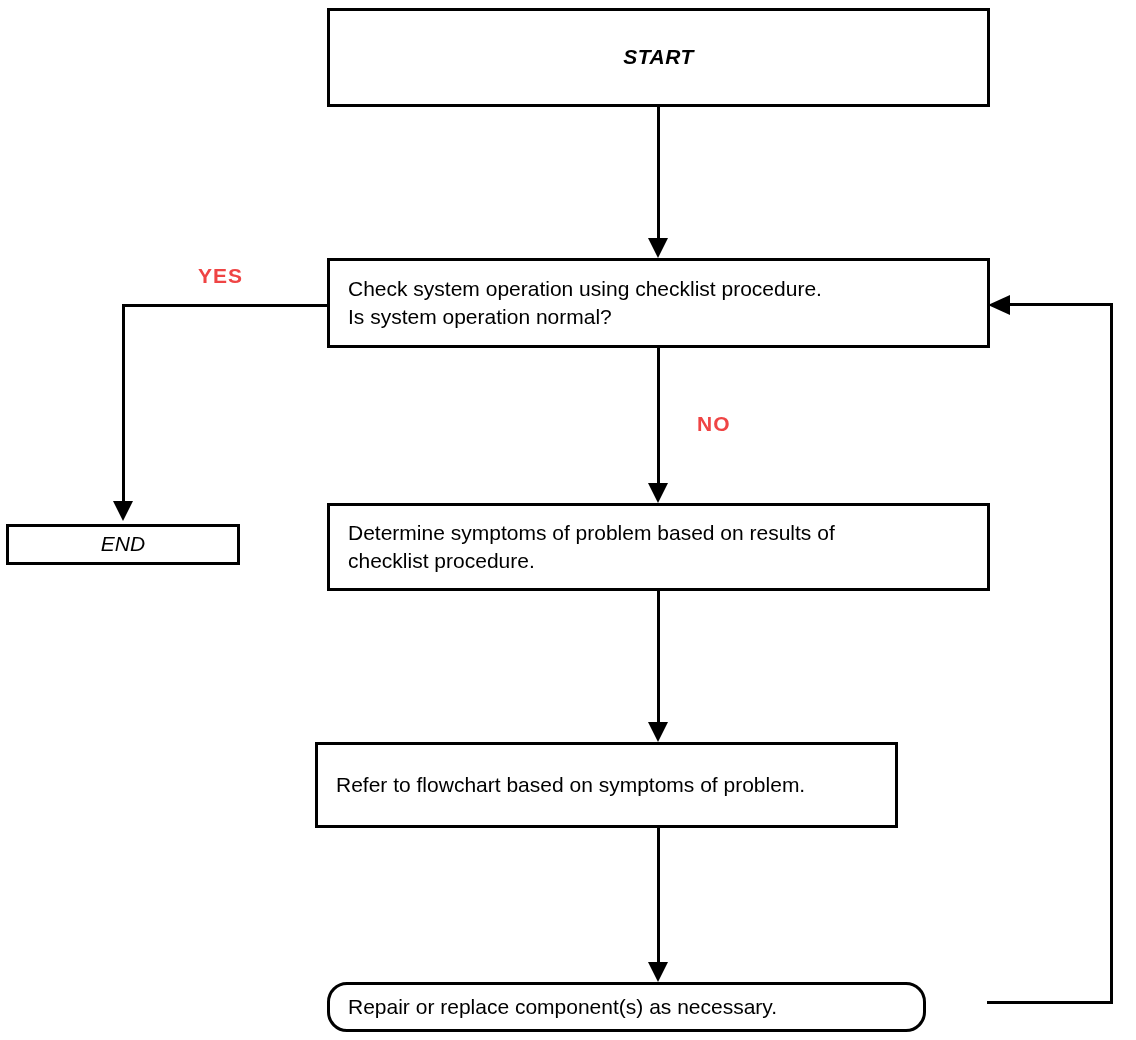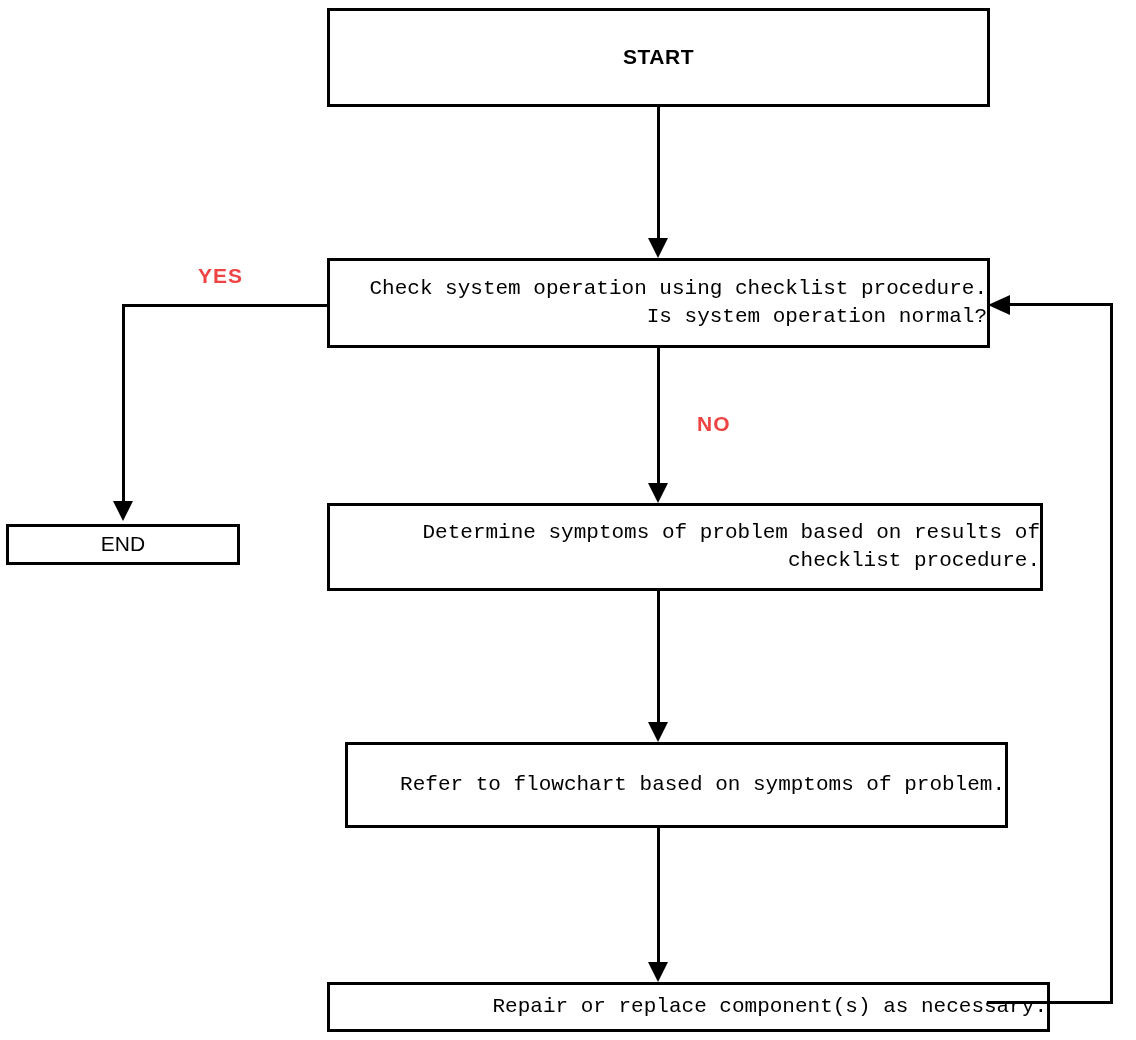--- a/index.html
+++ b/index.html
@@ -30,22 +30,22 @@
   }
   .node-text {
     display: block;
     width: 100%;
     font-size: 21px;
     line-height: 1.35;
     color: #000000;
     white-space: pre-line;
   }
   .node.align-left  { justify-content: flex-start; }
-  .node.align-left .node-text { text-align: right; padding-left: 18px; font-family: Liberation Mono, monospace; }
-  .node.align-center { justify-content: center; }
+  .node.align-left .node-text { text-align: left; padding-left: 18px; }
+  .node.align-center { justify-content: center; font-style: italic; }
   .node.align-center .node-text { text-align: center; }
   .node.bold .node-text { font-weight: bold; letter-spacing: 0.5px; }
 
   
   .conn-v {
     position: absolute;
     width: 3px;
     background: #000000;
   }
   .conn-h {
@@ -91,30 +91,30 @@
 
   <div class="node align-left" style="left:327px; top:258px; width:663px; height:90px;">
     <span class="node-text">Check system operation using checklist procedure.
 Is system operation normal?</span>
   </div>
 
   <div class="node align-center" style="left:6px; top:524px; width:234px; height:41px;">
     <span class="node-text">END</span>
   </div>
 
-  <div class="node align-left" style="left:327px; top:503px; width:716px; height:88px;">
+  <div class="node align-left" style="left:327px; top:503px; width:663px; height:88px;">
     <span class="node-text">Determine symptoms of problem based on results of
 checklist procedure.</span>
   </div>
 
-  <div class="node align-left" style="left:345px; top:742px; width:663px; height:86px;">
+  <div class="node align-left" style="left:315px; top:742px; width:583px; height:86px;">
     <span class="node-text">Refer to flowchart based on symptoms of problem.</span>
   </div>
 
-  <div class="node align-left" style="left:327px; top:982px; width:723px; height:50px;">
+  <div class="node align-left" style="left:327px; top:982px; width:599px; height:50px;border-radius:20px;">
     <span class="node-text">Repair or replace component(s) as necessary.</span>
   </div>
 
   <div class="conn-v" style="left:657px; top:107px; height:134px;"></div>
   <div class="arrow-down" style="left:648px; top:238px;"></div>
 
   <div class="conn-v" style="left:657px; top:348px; height:138px;"></div>
   <div class="arrow-down" style="left:648px; top:483px;"></div>
 
   <div class="conn-v" style="left:657px; top:591px; height:134px;"></div>

